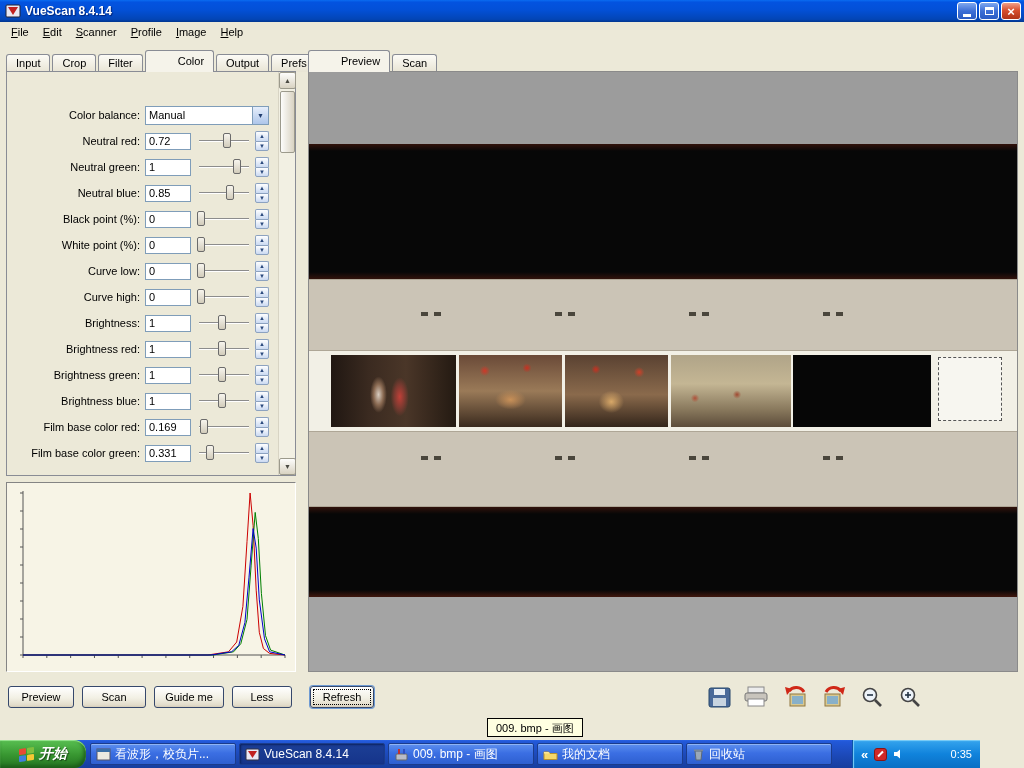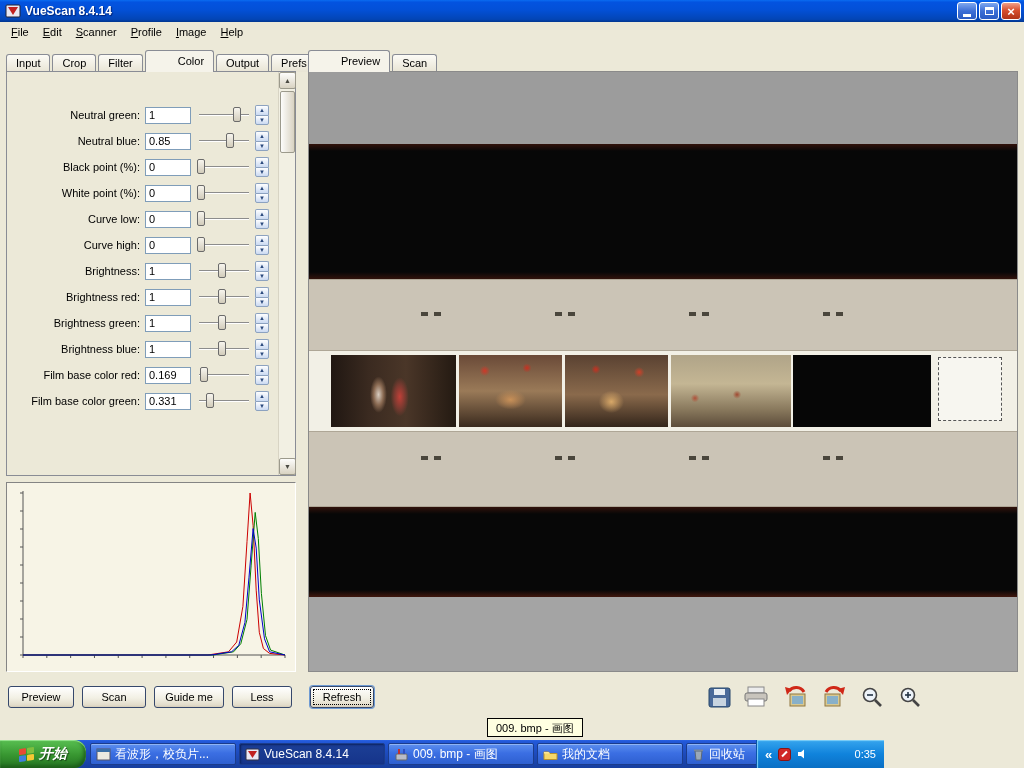--- a/index.html
+++ b/index.html
@@ -122,21 +122,21 @@
     border-top:1px solid #B8B4A4; }
   .sb-text { position:absolute; top:4px; white-space:nowrap; }
   .sb-msg { left:8px; }
   .sb-input { left:380px; }
   .sb-output { left:684px; }
   .sb-div { position:absolute; top:2px; height:18px; width:2px; border-left:1px solid #9A9684; border-right:1px solid #fff; }
   .tooltip { position:absolute; top:718px; left:487px; height:19px; background:#FFFFE1; border:1px solid #000;
     padding:2px 8px; z-index:20; white-space:nowrap; }
 
   
-  .taskbar { position:absolute; top:740px; left:0; width:884px; height:28px;
+  .taskbar { position:absolute; top:740px; left:0; width:980px; height:28px;
     background:linear-gradient(180deg,#2A63E4 0%,#2258D8 6%,#1C49B8 55%,#173E9E 100%); }
   .start-btn { position:absolute; left:0; top:0; width:86px; height:28px; border-radius:0 12px 12px 0;
     background:linear-gradient(180deg,#59C152,#379530 55%,#257422);
     box-shadow:inset 0 1px 1px #9BE793, inset -2px -2px 4px #1A5A18;
     display:flex; align-items:center; justify-content:center; gap:5px;
     color:#fff; font-size:14px; font-weight:bold; font-style:italic; text-shadow:1px 1px 1px #1A4A18; }
   .start-flag { display:grid; grid-template-columns:7px 7px; grid-template-rows:6px 6px; gap:1px; transform:skewY(-8deg); }
   .start-flag i { border-radius:1px; }
   .start-flag i:nth-child(1){background:#E84A34;} .start-flag i:nth-child(2){background:#7FBF3F;}
   .start-flag i:nth-child(3){background:#3F7FDF;} .start-flag i:nth-child(4){background:#F5C934;}
@@ -193,20 +193,39 @@
       <span class="tab">Crop</span>
       <span class="tab">Filter</span>
       <span class="tab active">Color</span>
       <span class="tab">Output</span>
       <span class="tab">Prefs</span>
     </div>
 
   <div class="left-panel">
     <div class="rows" id="rows">
         <div class="row">
+          <span class="row-label">Color balance:</span>
+          <span class="combo">
+            <span class="combo-val">Manual</span>
+            <span class="combo-arrow">▼</span>
+          </span>
+        </div>
+        <div class="row">
+          <span class="row-label">Neutral red:</span>
+          <input class="row-input" value="0.72" style="">
+          <span class="slider">
+            <span class="slider-track"></span>
+            <span class="slider-thumb" style="left: calc(55% - 4px);"></span>
+          </span>
+          <span class="spinner">
+            <span class="spin up">▲</span>
+            <span class="spin dn">▼</span>
+          </span>
+        </div>
+        <div class="row">
           <span class="row-label">Neutral green:</span>
           <input class="row-input" value="1" style="">
           <span class="slider">
             <span class="slider-track"></span>
             <span class="slider-thumb" style="left: calc(75% - 4px);"></span>
           </span>
           <span class="spinner">
             <span class="spin up">▲</span>
             <span class="spin dn">▼</span>
           </span>

